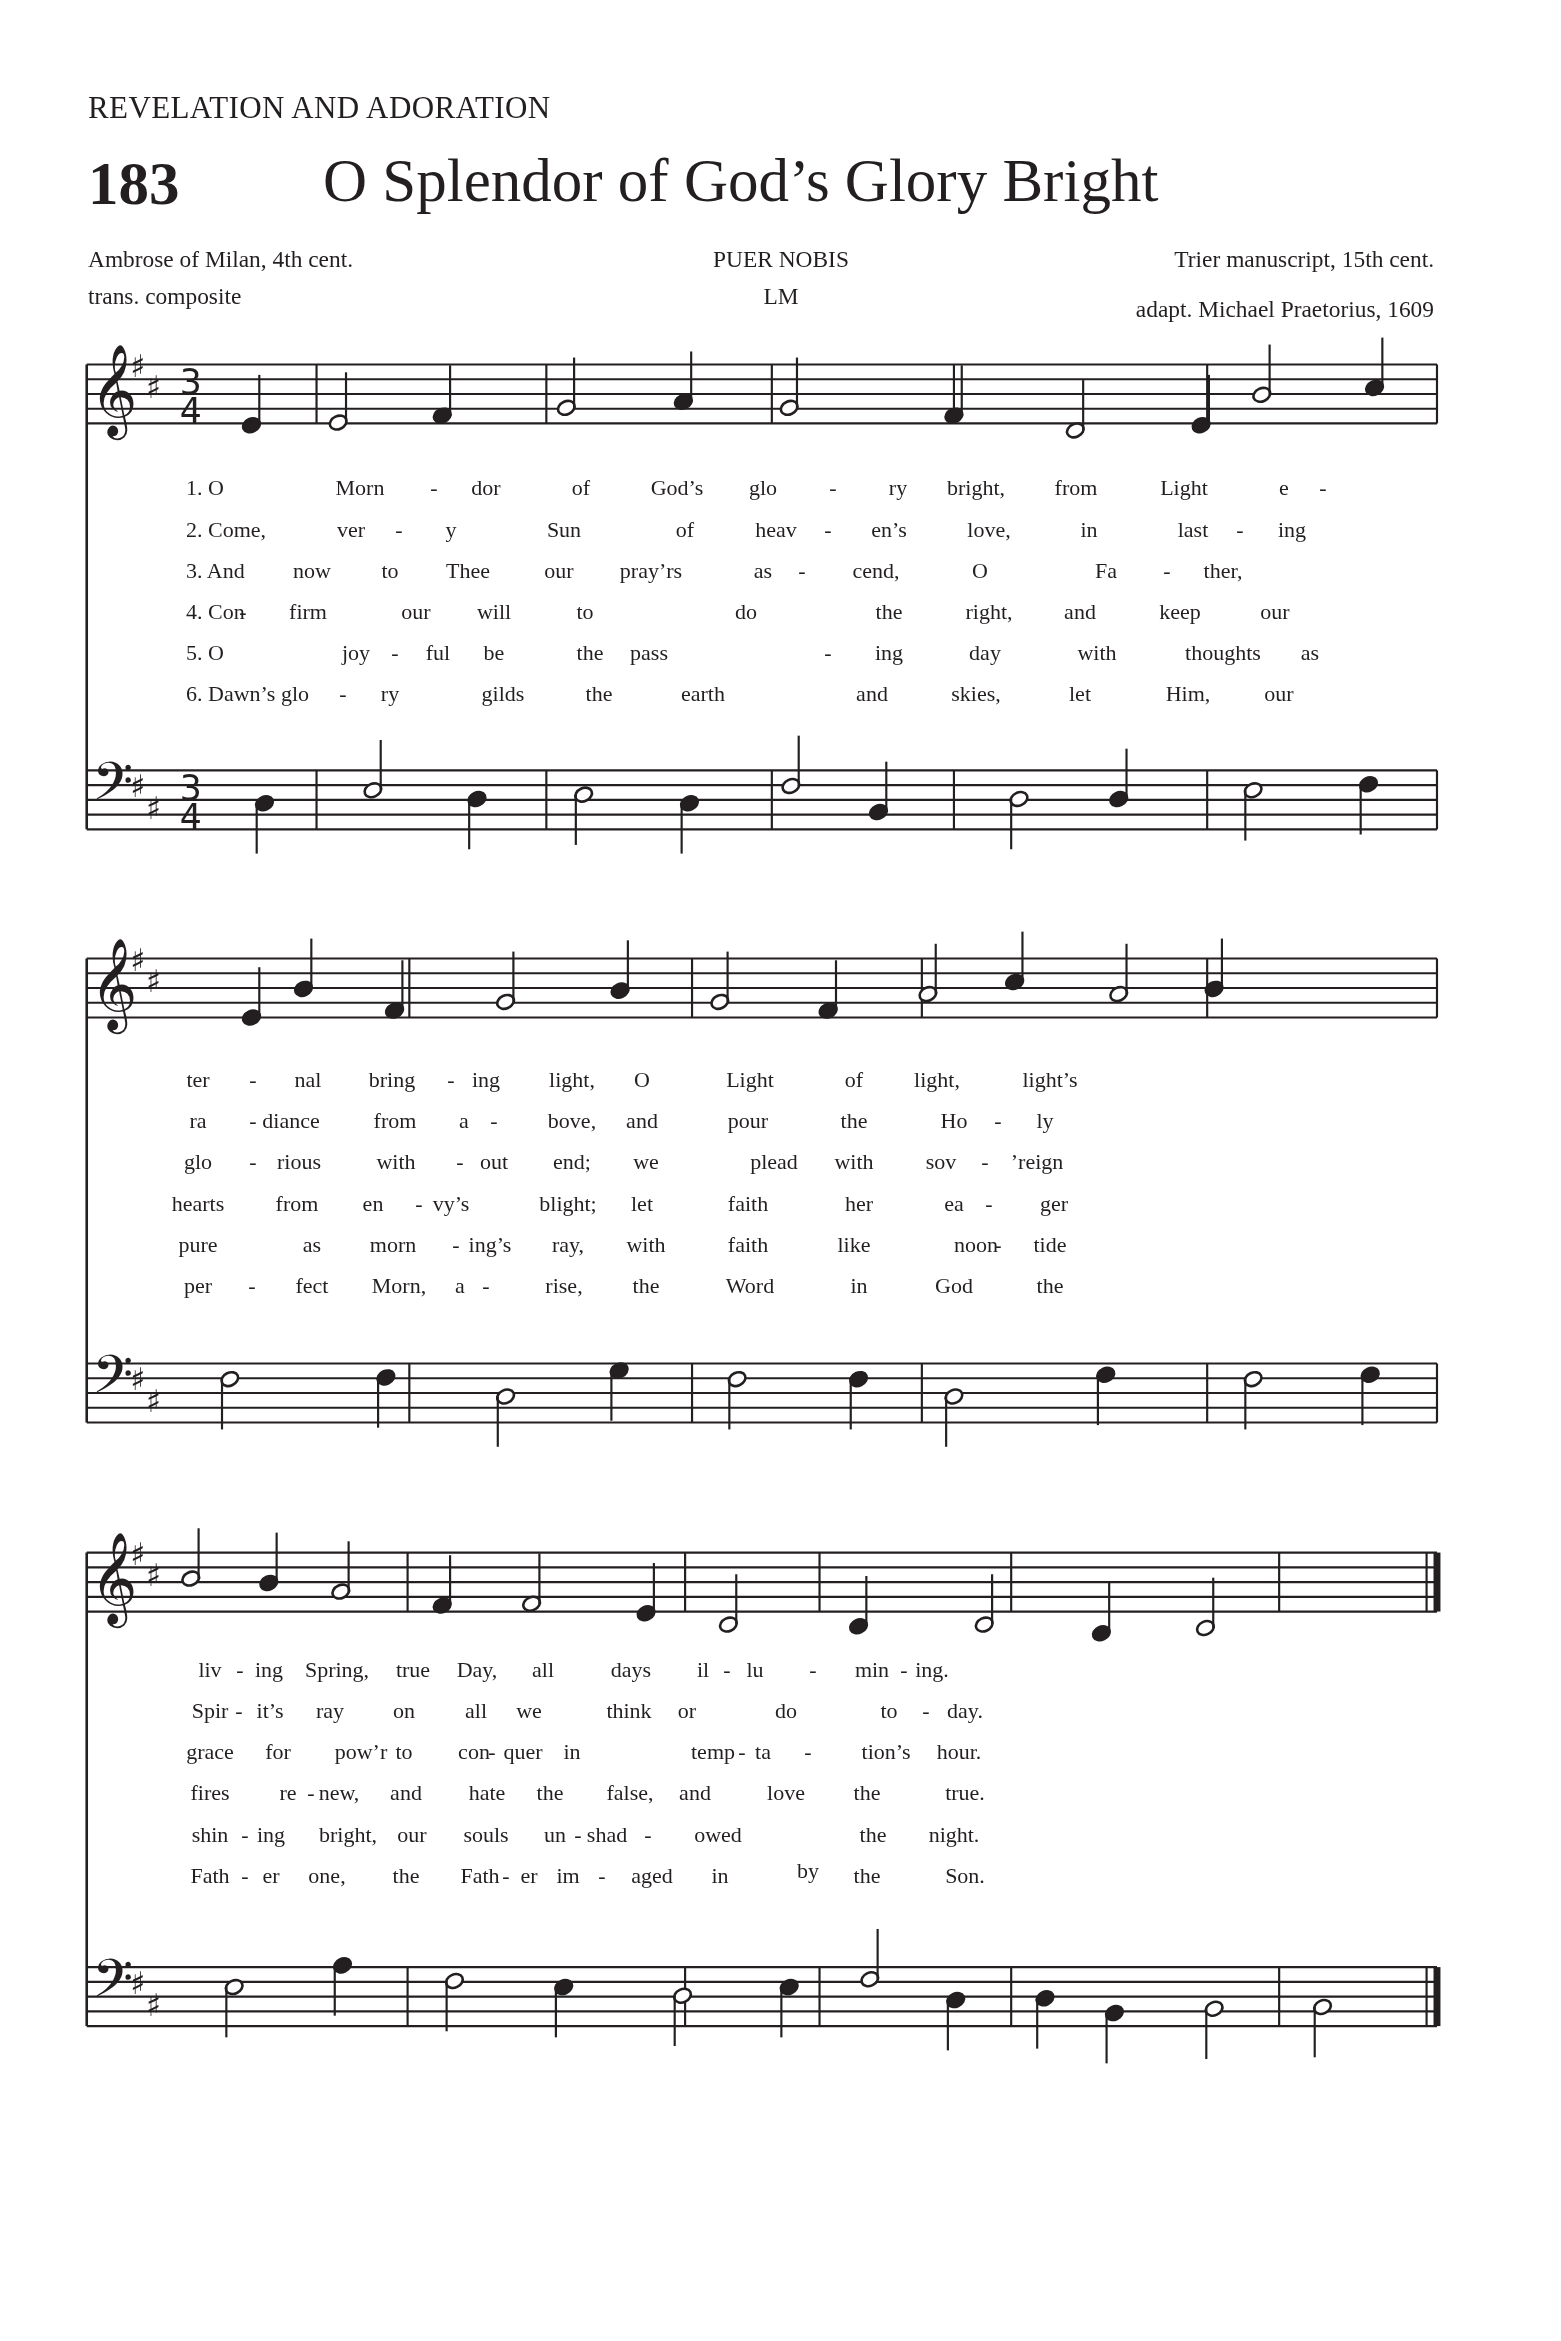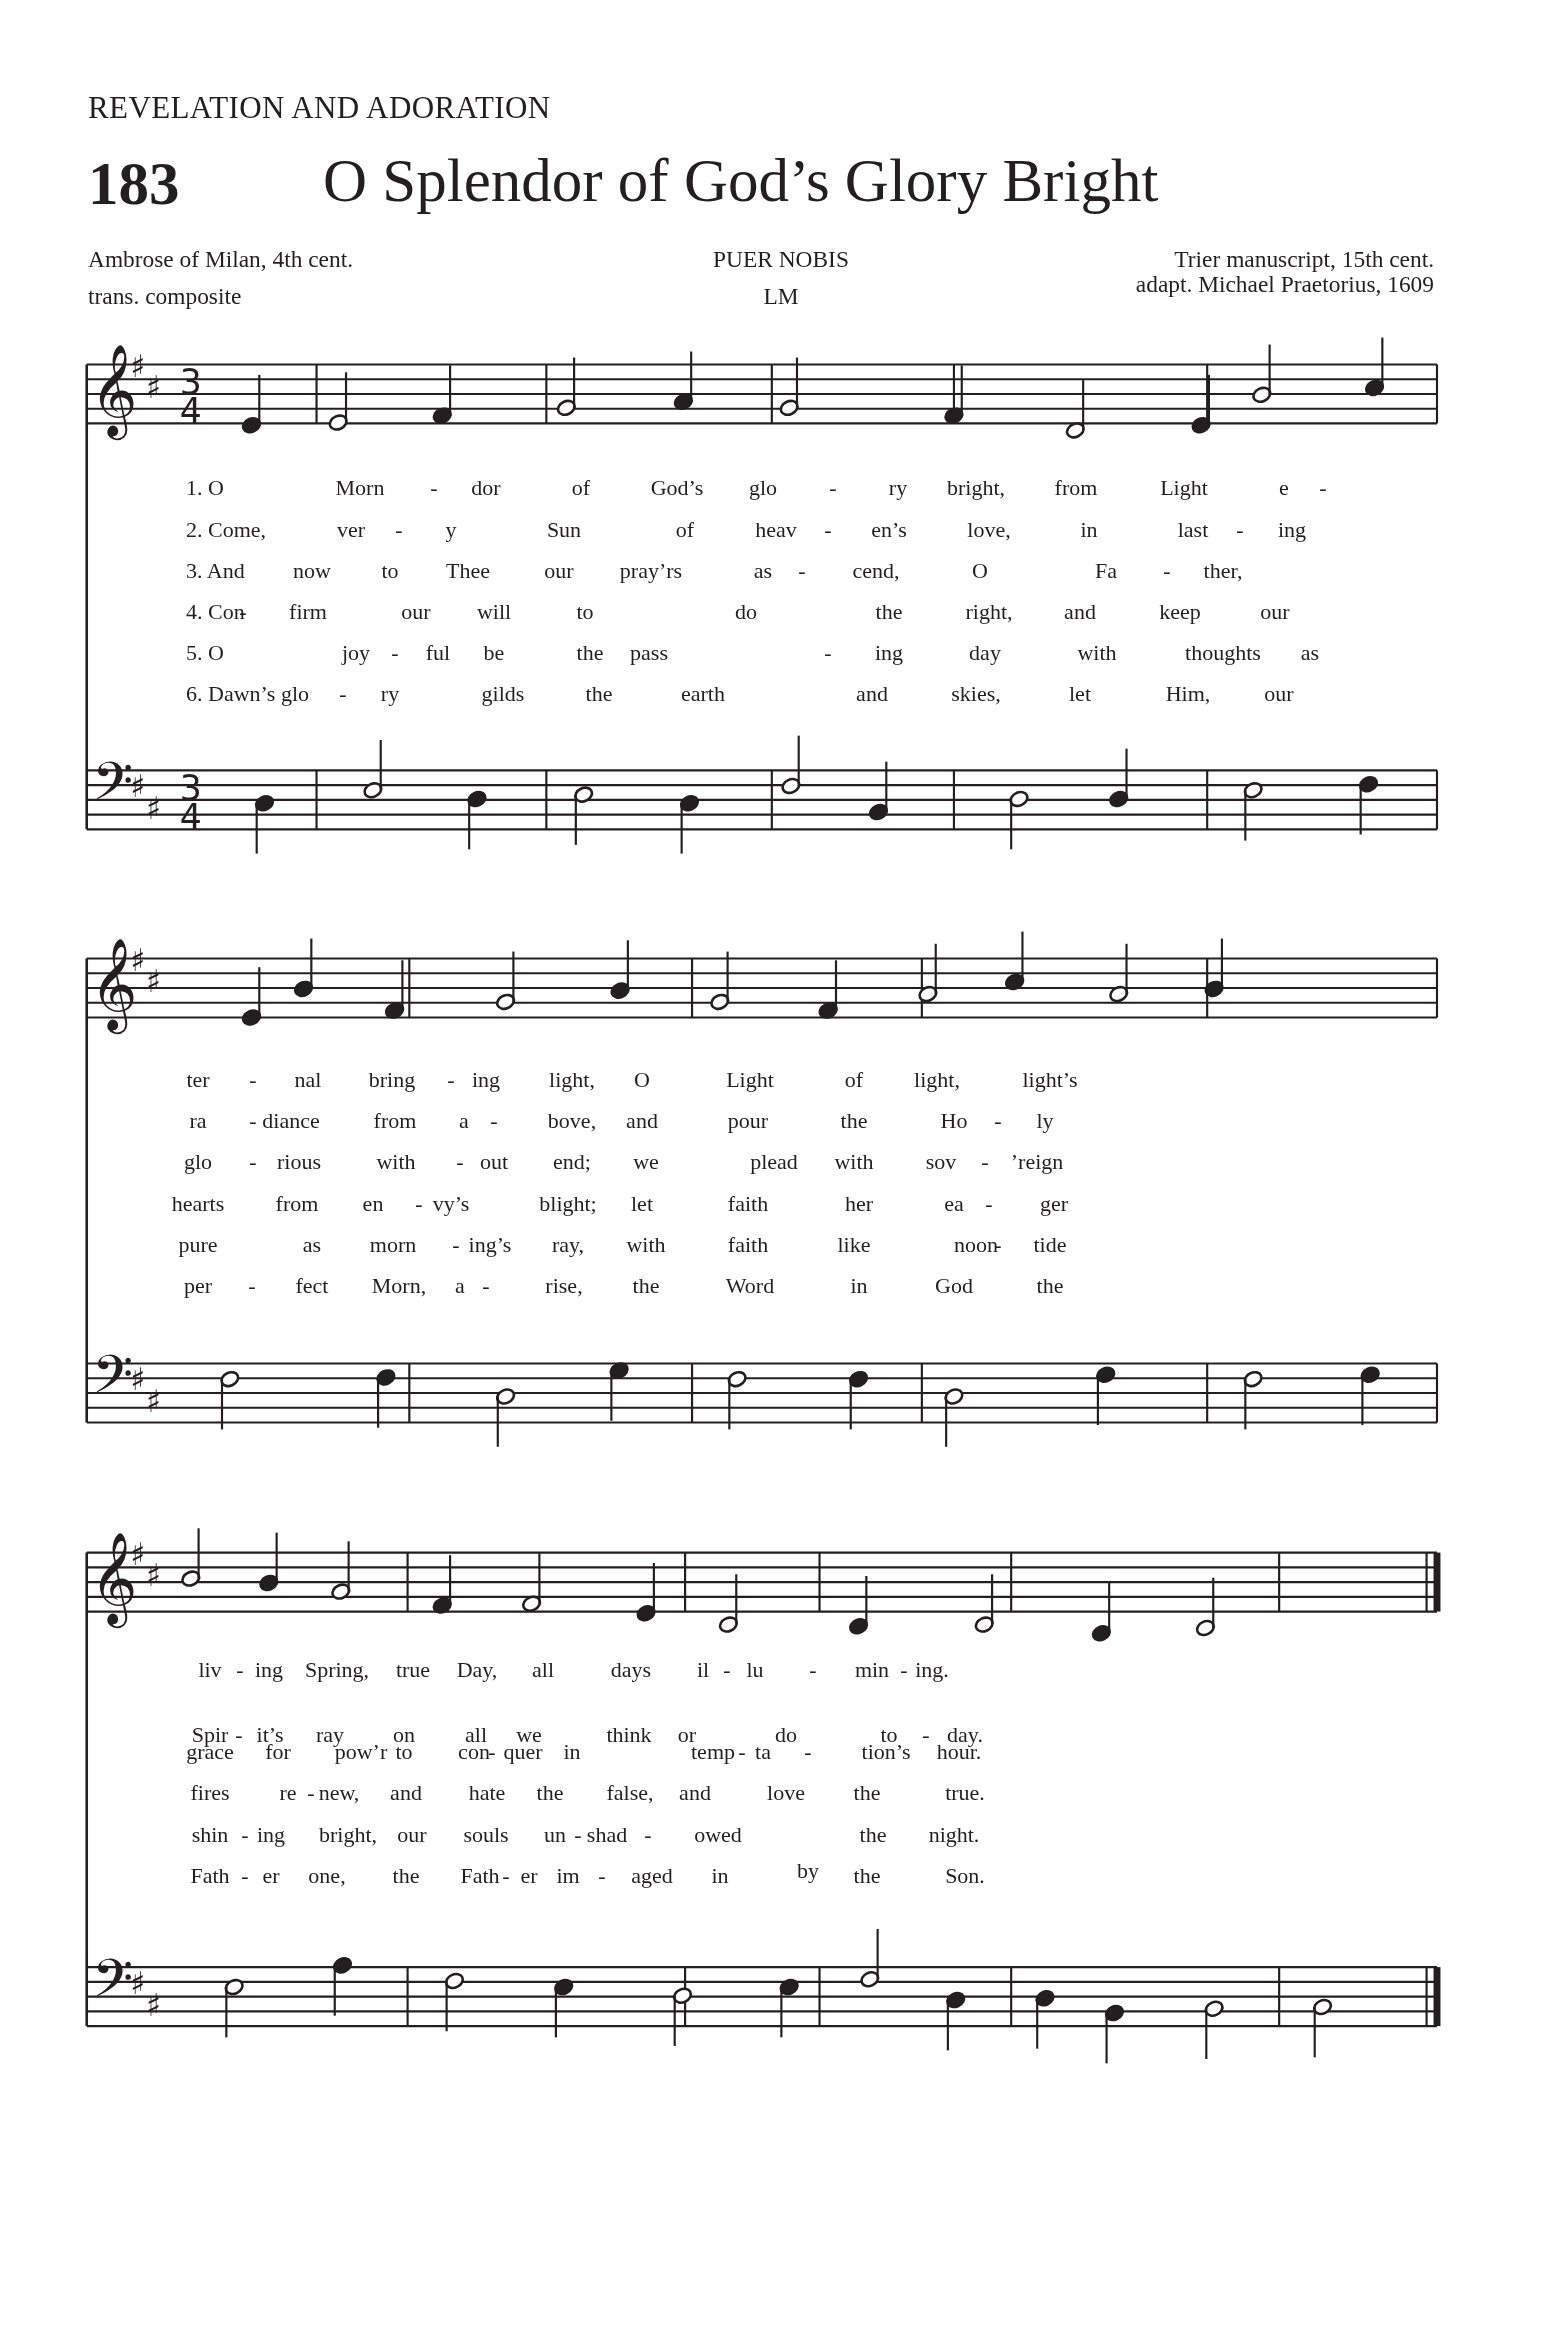--- a/index.html
+++ b/index.html
@@ -23,21 +23,21 @@
 
 <div class="abs section-head">REVELATION AND ADORATION</div>
 <div class="abs hymn-num">183</div>
 <div class="abs hymn-title">O Splendor of God’s Glory Bright</div>
 
 <div class="abs credit cl" style="top:246px">Ambrose of Milan, 4th cent.</div>
 <div class="abs credit cl" style="top:283px">trans. composite</div>
 <div class="abs credit cc" style="top:246px">PUER NOBIS</div>
 <div class="abs credit cc" style="top:283px">LM</div>
 <div class="abs credit cr" style="top:246px">Trier manuscript, 15th cent.</div>
-<div class="abs credit cr" style="top:271px">adapt. Michael Praetorius, 1609</div>
+<div class="abs credit cr" style="top:296px">adapt. Michael Praetorius, 1609</div>
 
 <svg class="staffs" width="1561" height="2342" viewBox="0 0 1800 2700">
   <g id="staff-layer" stroke="#231f20" fill="none" stroke-width="3">
       <line x1="100" y1="420" x2="1657" y2="420" stroke-width="2.5" stroke="#231f20"></line>
       <line x1="100" y1="437" x2="1657" y2="437" stroke-width="2.5" stroke="#231f20"></line>
       <line x1="100" y1="454" x2="1657" y2="454" stroke-width="2.5" stroke="#231f20"></line>
       <line x1="100" y1="471" x2="1657" y2="471" stroke-width="2.5" stroke="#231f20"></line>
       <line x1="100" y1="488" x2="1657" y2="488" stroke-width="2.5" stroke="#231f20"></line>
       <line x1="365" y1="420" x2="365" y2="488" stroke-width="2.5" stroke="#231f20"></line>
       <line x1="630" y1="420" x2="630" y2="488" stroke-width="2.5" stroke="#231f20"></line>
@@ -451,21 +451,21 @@
       <span class="syl" style="left: 543px;">all</span>
       <span class="syl" style="left: 631px;">days</span>
       <span class="syl" style="left: 703px;">il</span>
       <span class="syl" style="left: 727px;">-</span>
       <span class="syl" style="left: 755px;">lu</span>
       <span class="syl" style="left: 813px;">-</span>
       <span class="syl" style="left: 872px;">min</span>
       <span class="syl" style="left: 904px;">-</span>
       <span class="syl" style="left: 932px;">ing.</span>
     </div>
-    <div class="lyric-row" style="top: 1698px; margin-top: 24px;">
+    <div class="lyric-row" style="top: 1698px;">
       <span class="syl" style="left: 210px;">Spir</span>
       <span class="syl" style="left: 239px;">-</span>
       <span class="syl" style="left: 270px;">it’s</span>
       <span class="syl" style="left: 330px;">ray</span>
       <span class="syl" style="left: 404px;">on</span>
       <span class="syl" style="left: 476px;">all</span>
       <span class="syl" style="left: 529px;">we</span>
       <span class="syl" style="left: 629px;">think</span>
       <span class="syl" style="left: 687px;">or</span>
       <span class="syl" style="left: 786px;">do</span>

